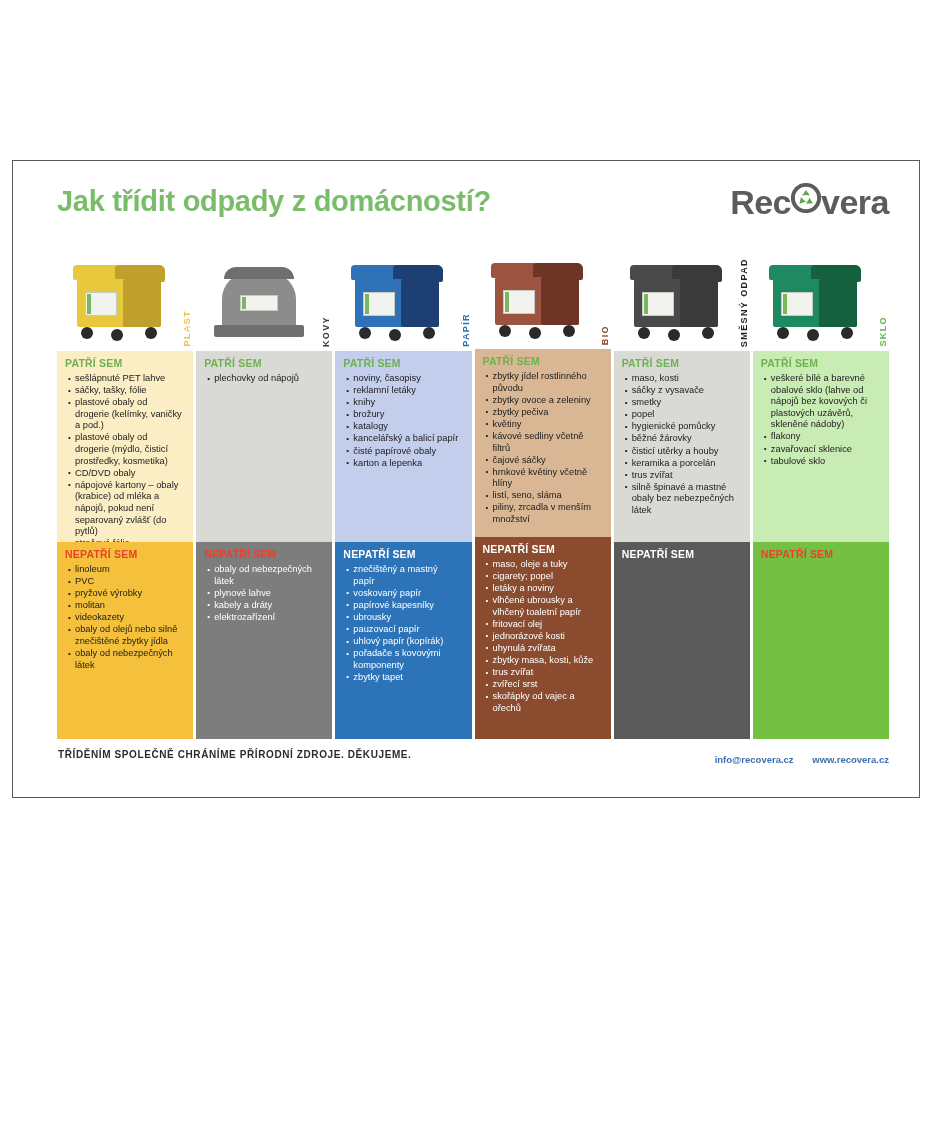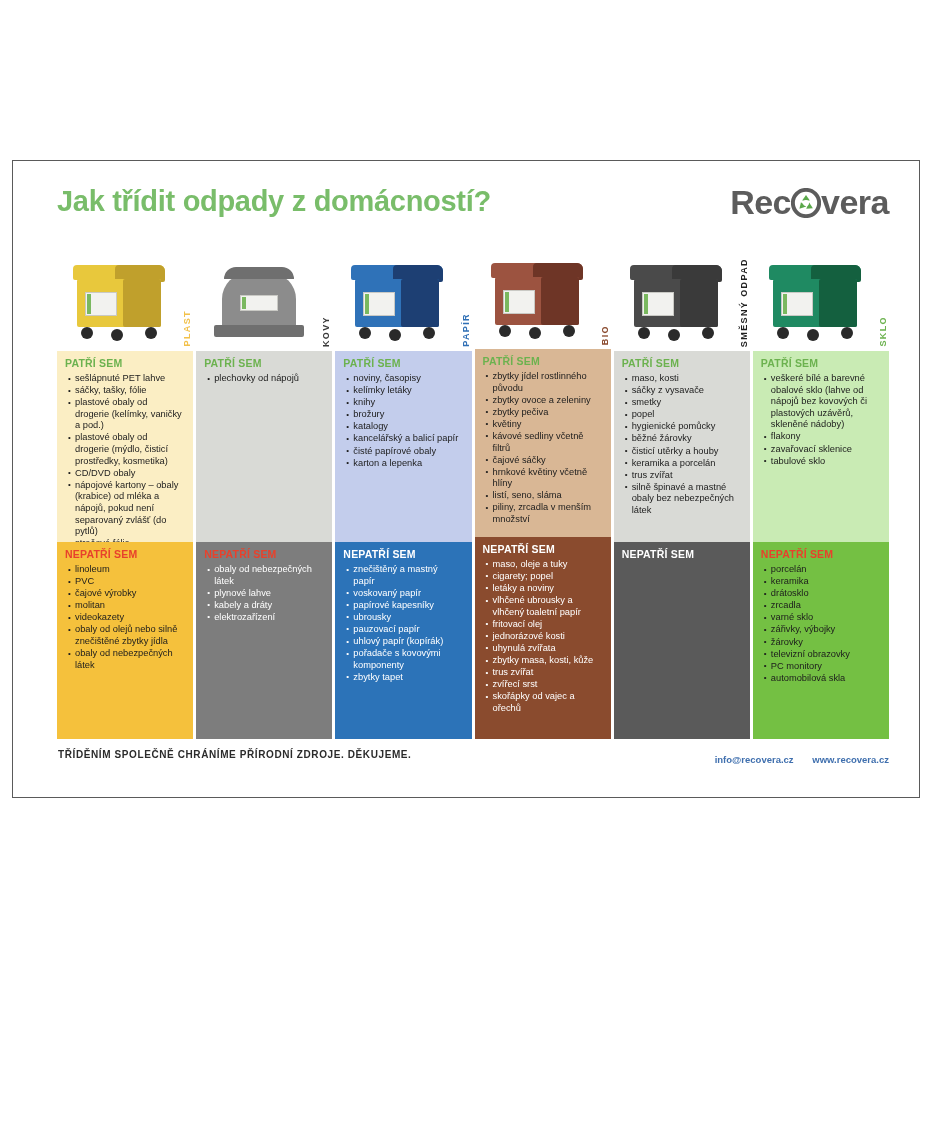--- a/index.html
+++ b/index.html
@@ -42,21 +42,20 @@
     font-weight: bold;
     color: #79bd6a;
     letter-spacing: -0.3px;
     white-space: nowrap;
   }
   #logo {
     position: absolute;
     right: 0;
     top: -2px;
     display: flex;
-    align-items: center;
     font-size: 34px;
     font-weight: bold;
     color: #5c5c5c;
     letter-spacing: -0.5px;
   }
   #logo .lg-a { }
   #logo .lg-mark {
     display: inline-block;
     width: 30px;
     height: 30px;
@@ -244,21 +243,21 @@
             <li>CD/DVD obaly</li>
             <li>nápojové kartony – obaly (krabice) od mléka a nápojů, pokud není separovaný zvlášť (do pytlů)</li>
             <li>strečové fólie</li>
           </ul>
         </div>
         <div class="panel bad" style="background: rgb(245, 193, 60);">
           <div class="phead" style="color: rgb(232, 65, 44);">NEPATŘÍ SEM</div>
           <ul class="items">
             <li>linoleum</li>
             <li>PVC</li>
-            <li>čajové výrobky</li>
+            <li>pryžové výrobky</li>
             <li>molitan</li>
             <li>videokazety</li>
             <li>obaly od olejů nebo silně znečištěné zbytky jídla</li>
             <li>obaly od nebezpečných látek</li>
           </ul>
         </div>
       </div>
       <div class="col">
         <div class="bin-row">
           <div class="bin-art">
@@ -300,21 +299,21 @@
             <div class="bin-wheel" style="left:14px;top:68px;width:12px;height:12px;"></div>
             <div class="bin-wheel" style="left:44px;top:70px;width:12px;height:12px;"></div>
             <div class="bin-wheel" style="left:78px;top:68px;width:12px;height:12px;"></div>
           </div>
           <div class="vlabel" style="color: rgb(47, 111, 181);">PAPÍR</div>
         </div>
         <div class="panel good" style="background: rgb(195, 205, 236);">
           <div class="phead" style="color: rgb(108, 178, 79);">PATŘÍ SEM</div>
           <ul class="items">
             <li>noviny, časopisy</li>
-            <li>kelímky letáky</li>
+            <li>reklamní letáky</li>
             <li>knihy</li>
             <li>brožury</li>
             <li>katalogy</li>
             <li>kancelářský a balicí papír</li>
             <li>čisté papírové obaly</li>
             <li>karton a lepenka</li>
           </ul>
         </div>
         <div class="panel bad" style="background: rgb(44, 115, 184);">
           <div class="phead" style="color: rgb(255, 255, 255);">NEPATŘÍ SEM</div>
@@ -432,32 +431,20 @@
           <div class="phead" style="color: rgb(108, 178, 79);">PATŘÍ SEM</div>
           <ul class="items">
             <li>veškeré bílé a barevné obalové sklo (lahve od nápojů bez kovových či plastových uzávěrů, skleněné nádoby)</li>
             <li>flakony</li>
             <li>zavařovací sklenice</li>
             <li>tabulové sklo</li>
           </ul>
         </div>
         <div class="panel bad" style="background: rgb(116, 192, 67);">
           <div class="phead" style="color: rgb(232, 65, 44);">NEPATŘÍ SEM</div>
-          <ul class="items">
-            <li>porcelán</li>
-            <li>keramika</li>
-            <li>drátosklo</li>
-            <li>zrcadla</li>
-            <li>varné sklo</li>
-            <li>zářivky, výbojky</li>
-            <li>žárovky</li>
-            <li>televizní obrazovky</li>
-            <li>PC monitory</li>
-            <li>automobilová skla</li>
-          </ul>
         </div>
       </div>
     </div>
 
   <div id="footer">
     <div id="slogan">TŘÍDĚNÍM SPOLEČNĚ CHRÁNÍME PŘÍRODNÍ ZDROJE. DĚKUJEME.</div>
     <div id="contacts">
       <span>info@recovera.cz</span>
       <span>www.recovera.cz</span>
     </div>

